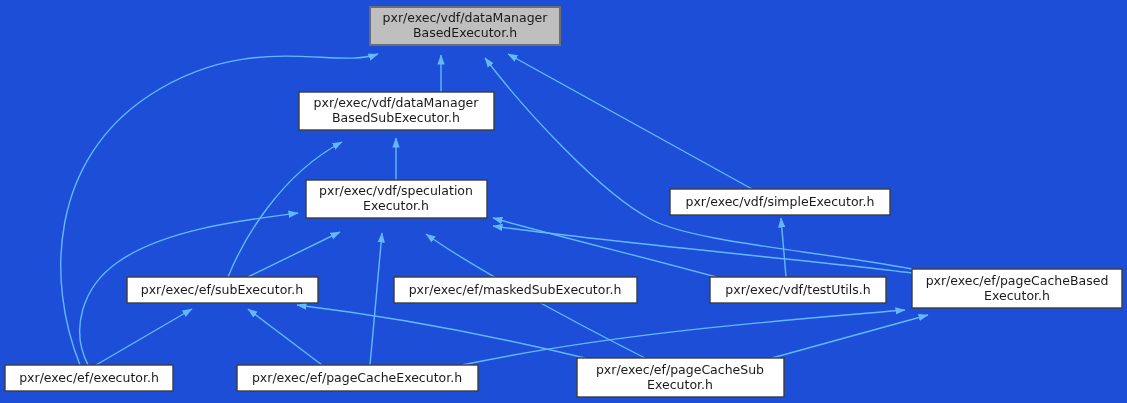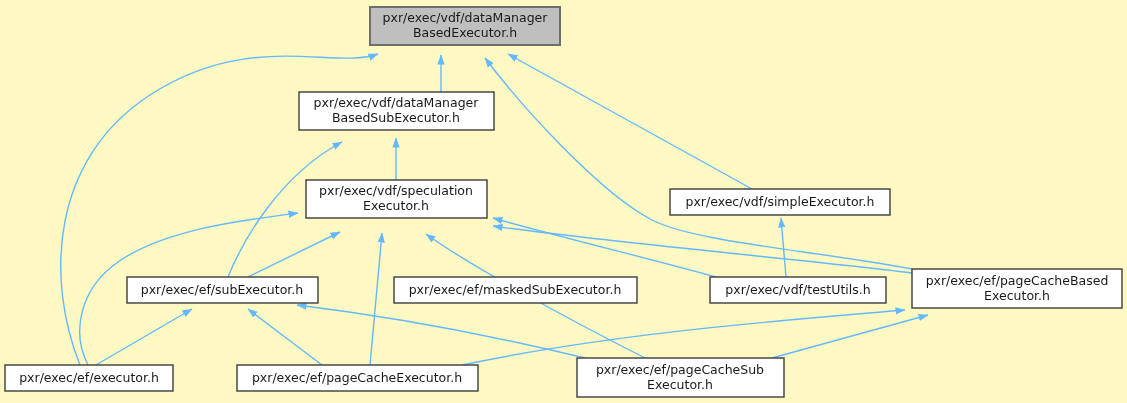--- a/index.html
+++ b/index.html
@@ -1,16 +1,16 @@
 <!DOCTYPE html>
 <html><head>
 <meta charset="utf-8">
 <style>
   html,body{margin:0;padding:0;background:#ffffff;}
-  .canvas{position:relative;width:1127px;height:403px;background:#fef9c3;overflow:hidden;}
+  .canvas{position:relative;width:1127px;height:403px;background:#1d4ed8;overflow:hidden;}
   svg{display:block;}
   text{font-family:"DejaVu Sans","Liberation Sans",sans-serif;font-size:12.5px;fill:#1a1a1a;}
   .node rect{cursor:pointer;}
   .edges path{fill:none;stroke-width:1.4px;}
 </style>
 </head>
 <body>
 
 <div class="canvas">
 <svg width="1127" height="403" viewBox="0 0 1127 403" xmlns="http://www.w3.org/2000/svg">

